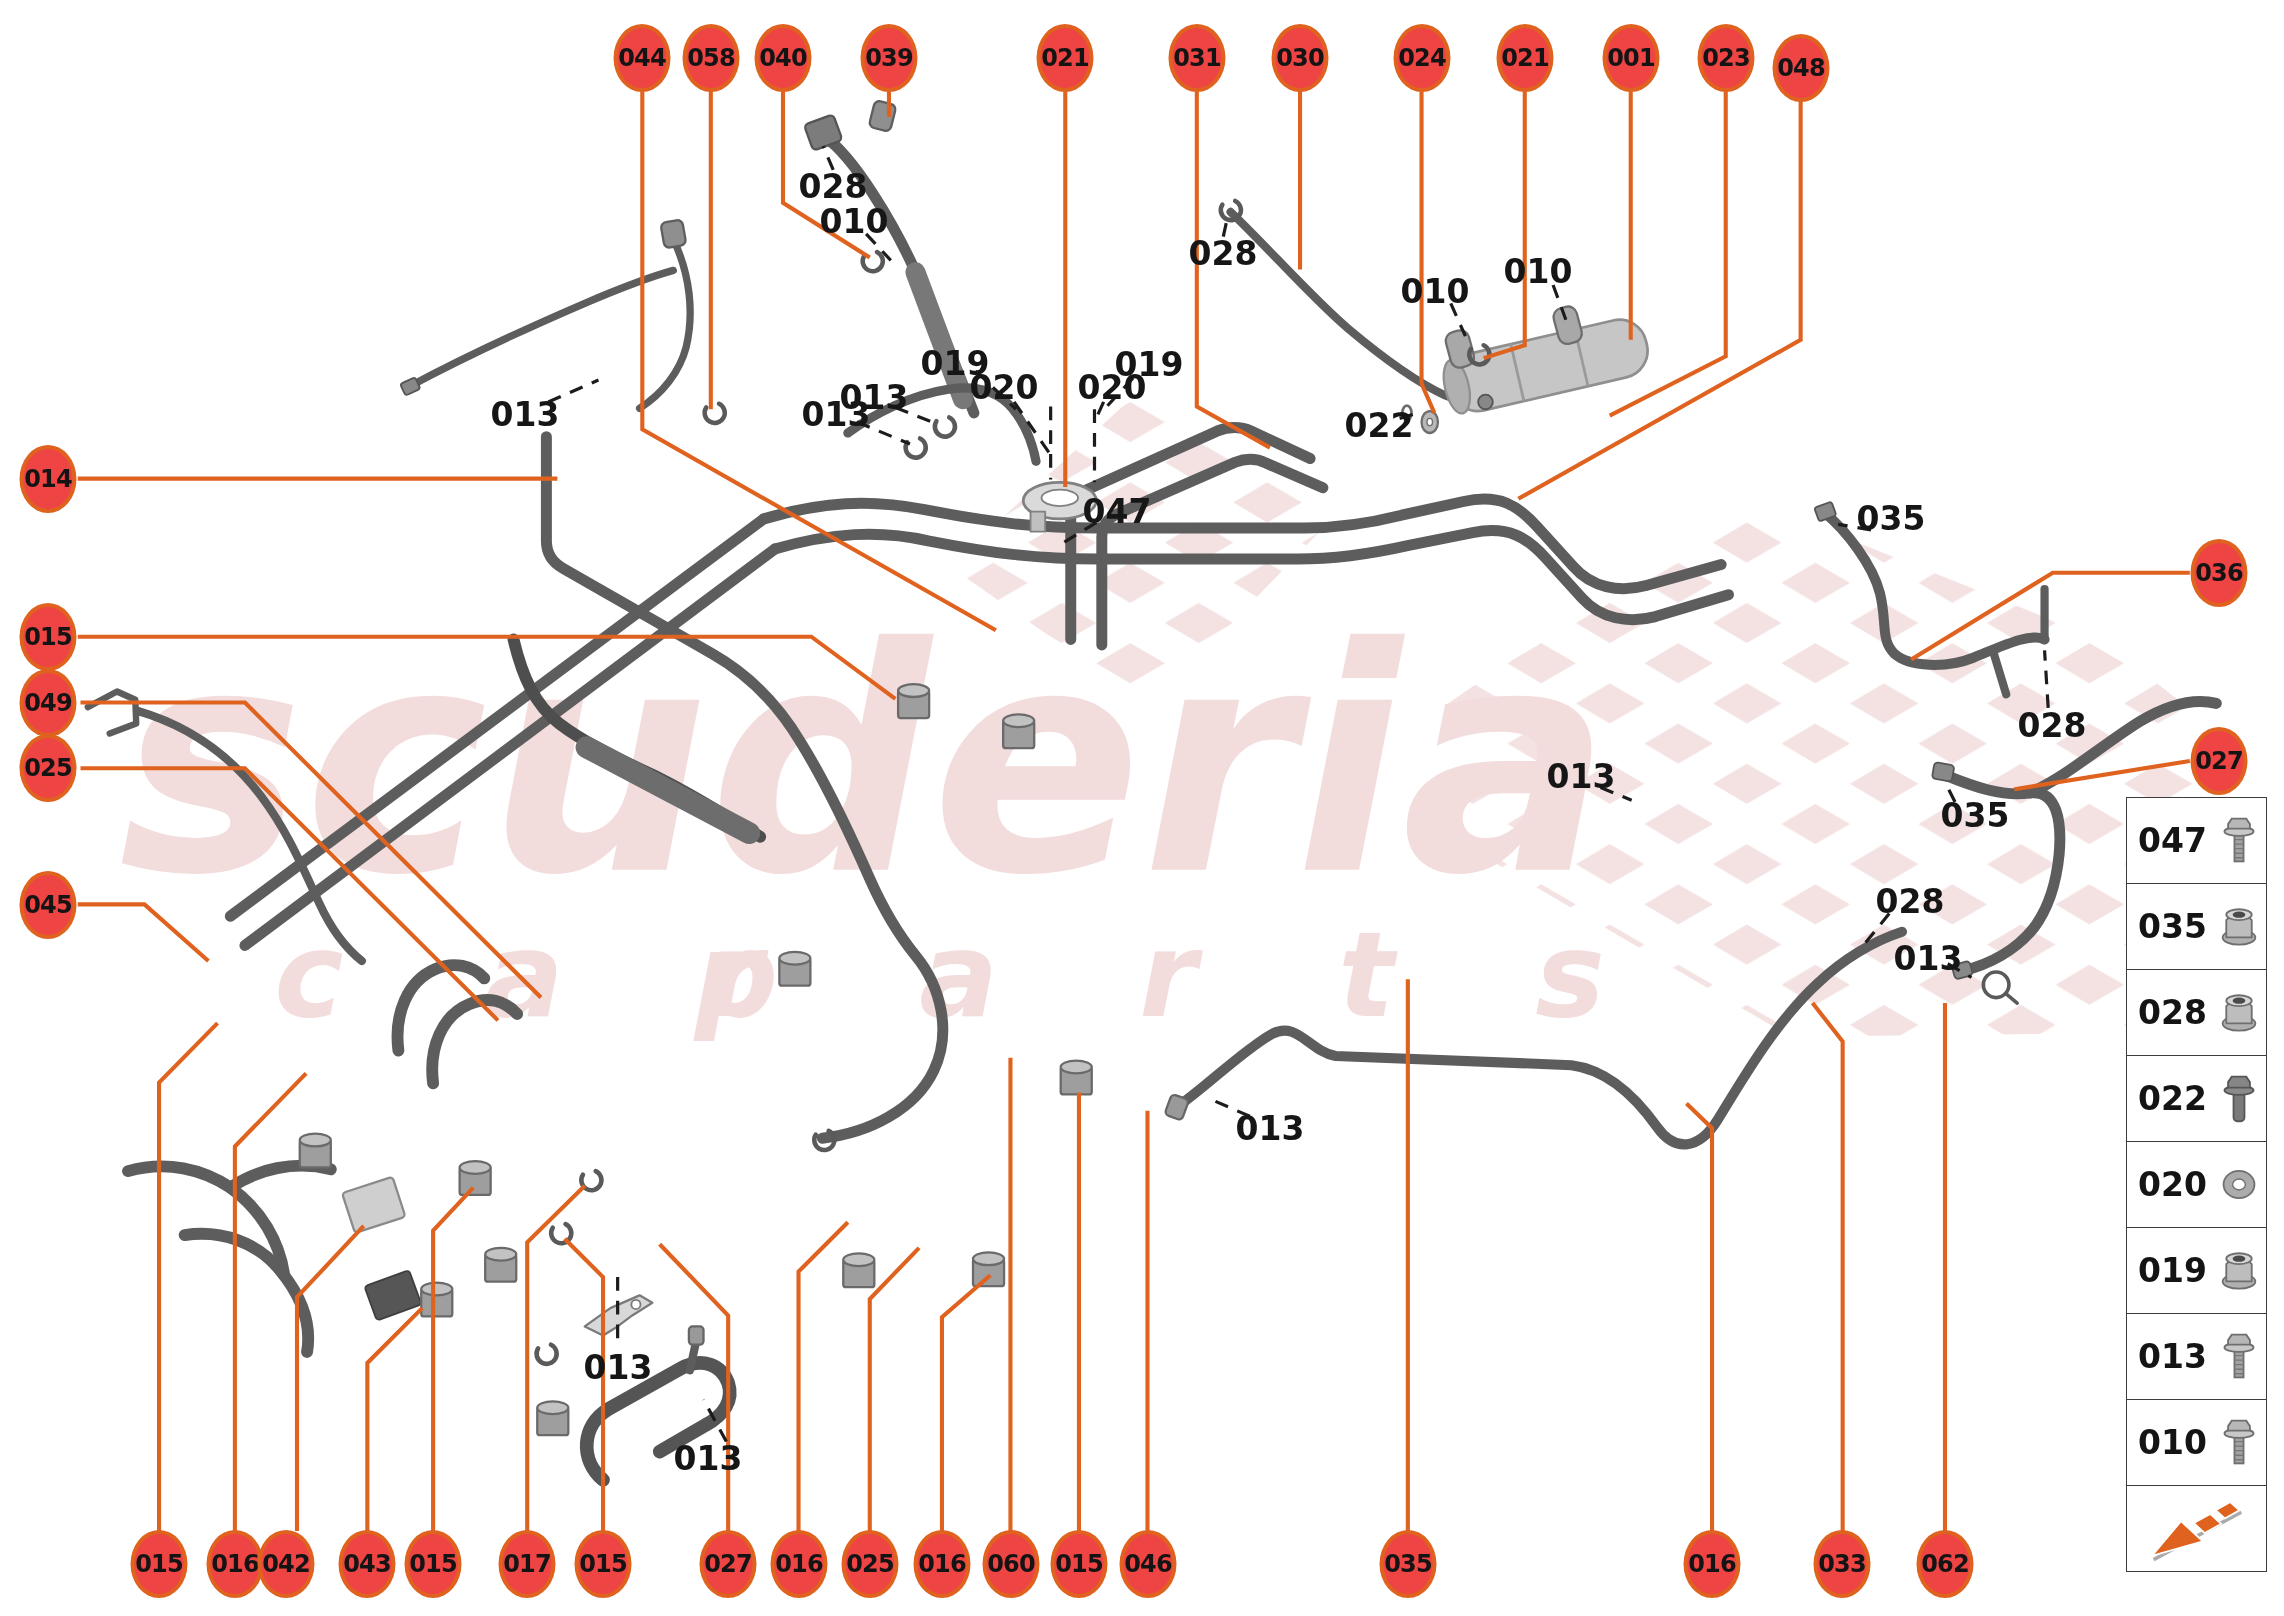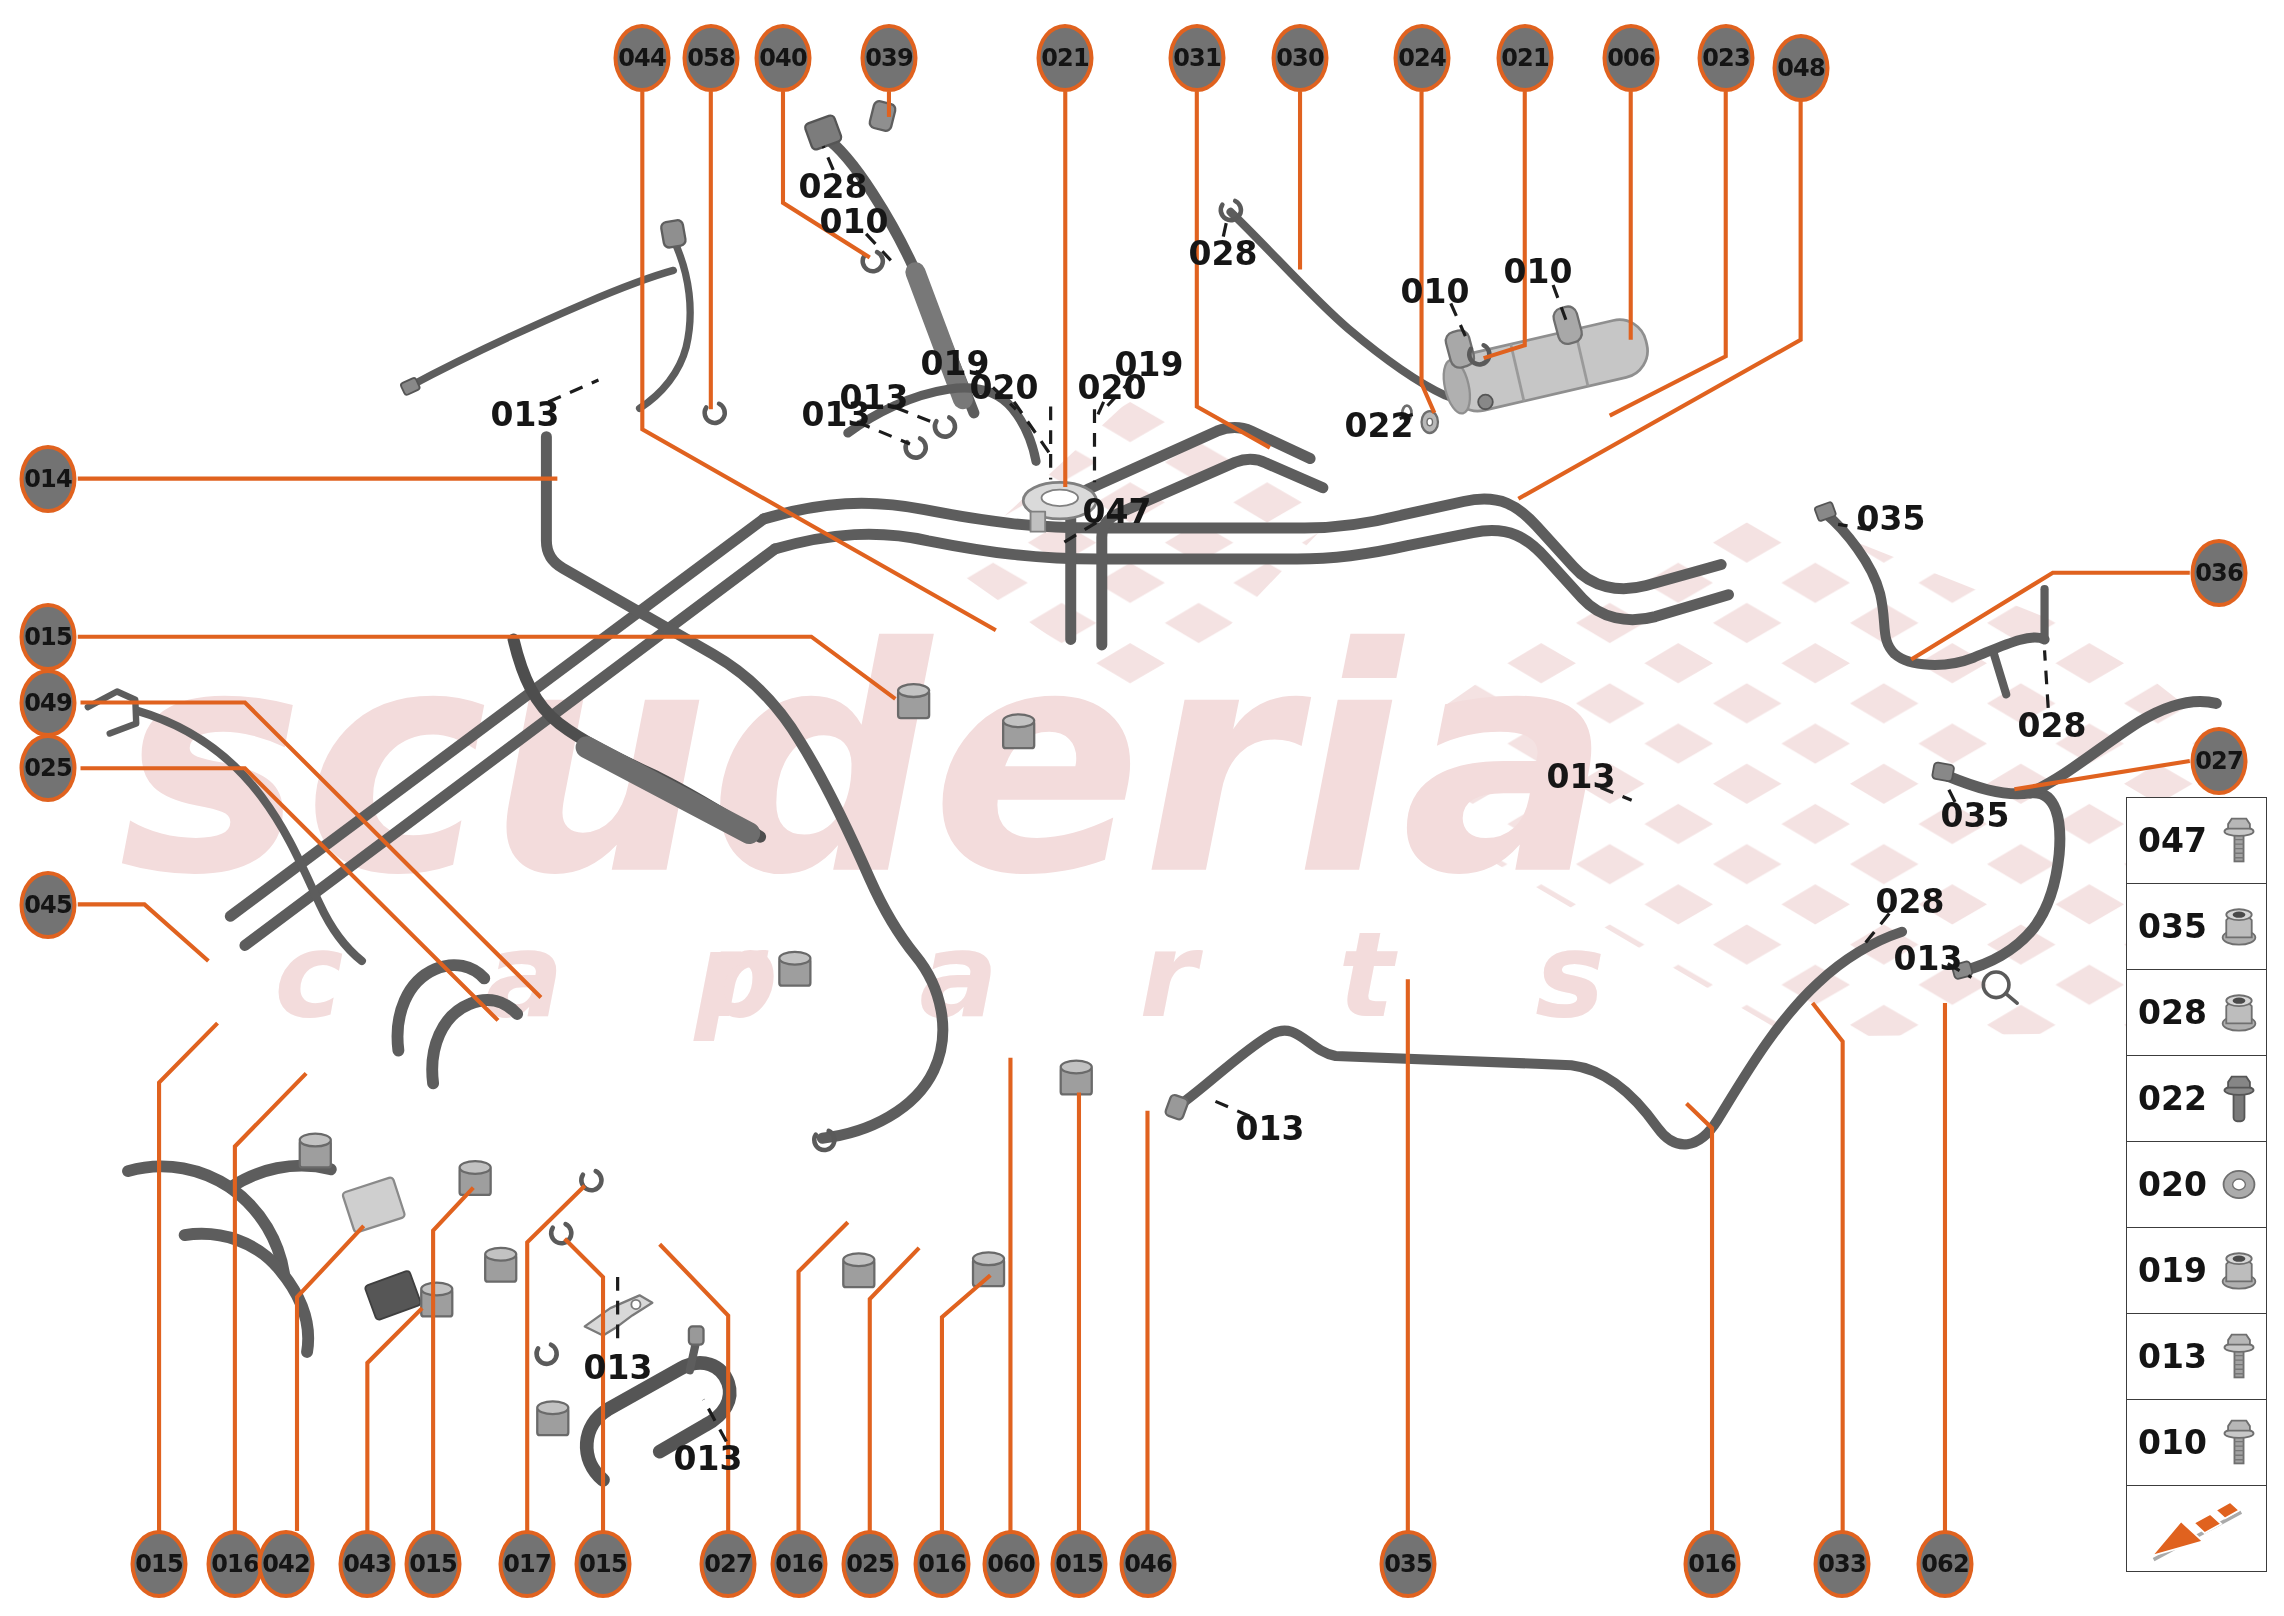--- a/index.html
+++ b/index.html
@@ -1,20 +1,20 @@
 <!DOCTYPE html>
 <html style="font-size:14.6px"><head>
 <meta charset="utf-8">
 <style>
   html,body{margin:0;padding:0;background:#ffffff;}
   #stage{position:relative;width:2284px;height:1616px;overflow:hidden;background:#fff;
          font-family:"DejaVu Sans","Liberation Sans",sans-serif;}
   #art{position:absolute;left:0;top:0;}
   .badge{position:absolute;width:57px;height:68px;box-sizing:border-box;
-         border:4.6px solid #e0621f;border-radius:50%;background:#737373;
+         border:4.6px solid #e0621f;border-radius:50%;background:#ef4444;
          display:flex;align-items:center;justify-content:center;
          font-weight:bold;font-size:24px;letter-spacing:-0.9px;color:#141414;
          transform:translate(-50%,-50%);z-index:6;}
   .plabel{position:absolute;transform:translate(-50%,-50%);
           font-weight:bold;font-size:33px;color:#161616;z-index:5;white-space:nowrap;}
   #legend{position:absolute;left:2126px;top:797px;width:141px;box-sizing:border-box;
           border:1.8px solid #3c3c3c;background:#fff;z-index:6;}
   .lrow{height:85px;border-bottom:1.8px solid #3c3c3c;display:flex;align-items:center;
         padding-left:11px;box-sizing:content-box;}
   .lrow:last-child{border-bottom:none;}
@@ -277,21 +277,21 @@
 
   <div class="badge" style="left:642px;top:58px">044</div>
   <div class="badge" style="left:711px;top:58px">058</div>
   <div class="badge" style="left:783px;top:58px">040</div>
   <div class="badge" style="left:889px;top:58px">039</div>
   <div class="badge" style="left:1065px;top:58px">021</div>
   <div class="badge" style="left:1197px;top:58px">031</div>
   <div class="badge" style="left:1300px;top:58px">030</div>
   <div class="badge" style="left:1422px;top:58px">024</div>
   <div class="badge" style="left:1525px;top:58px">021</div>
-  <div class="badge" style="left:1631px;top:58px">006</div>
+  <div class="badge" style="left:1631px;top:58px">001</div>
   <div class="badge" style="left:1726px;top:58px">023</div>
   <div class="badge" style="left:1801px;top:68px">048</div>
 
   <div class="badge" style="left:48px;top:479px">014</div>
   <div class="badge" style="left:48px;top:637px">015</div>
   <div class="badge" style="left:48px;top:703px">049</div>
   <div class="badge" style="left:48px;top:768px">025</div>
   <div class="badge" style="left:48px;top:905px">045</div>
 
   <div class="badge" style="left:2219px;top:573px">036</div>

